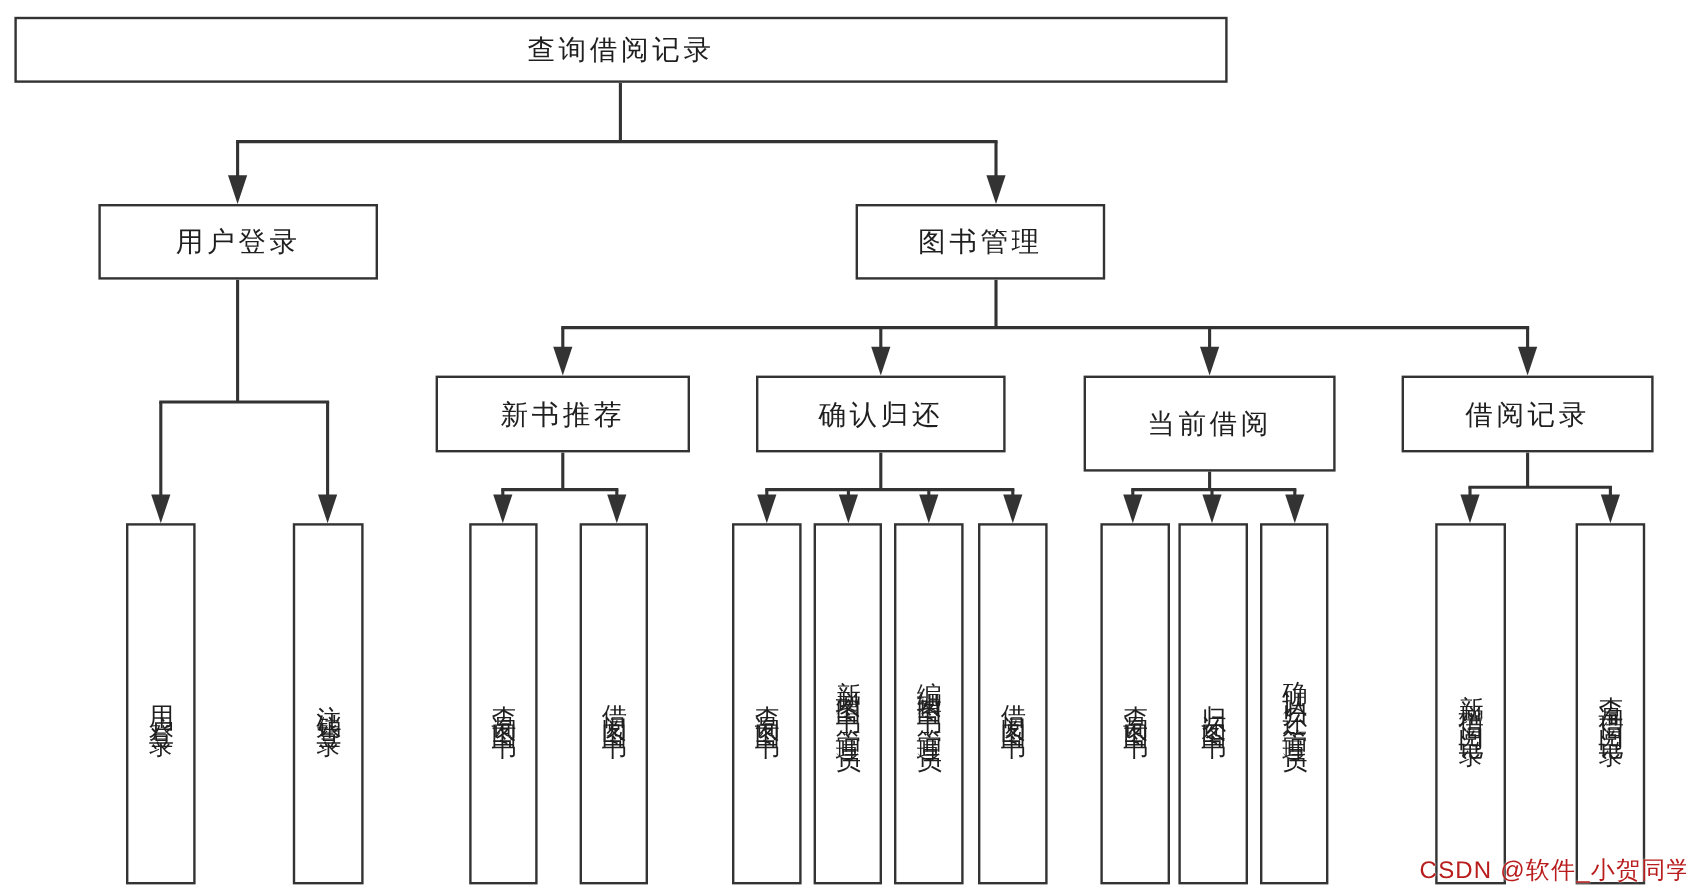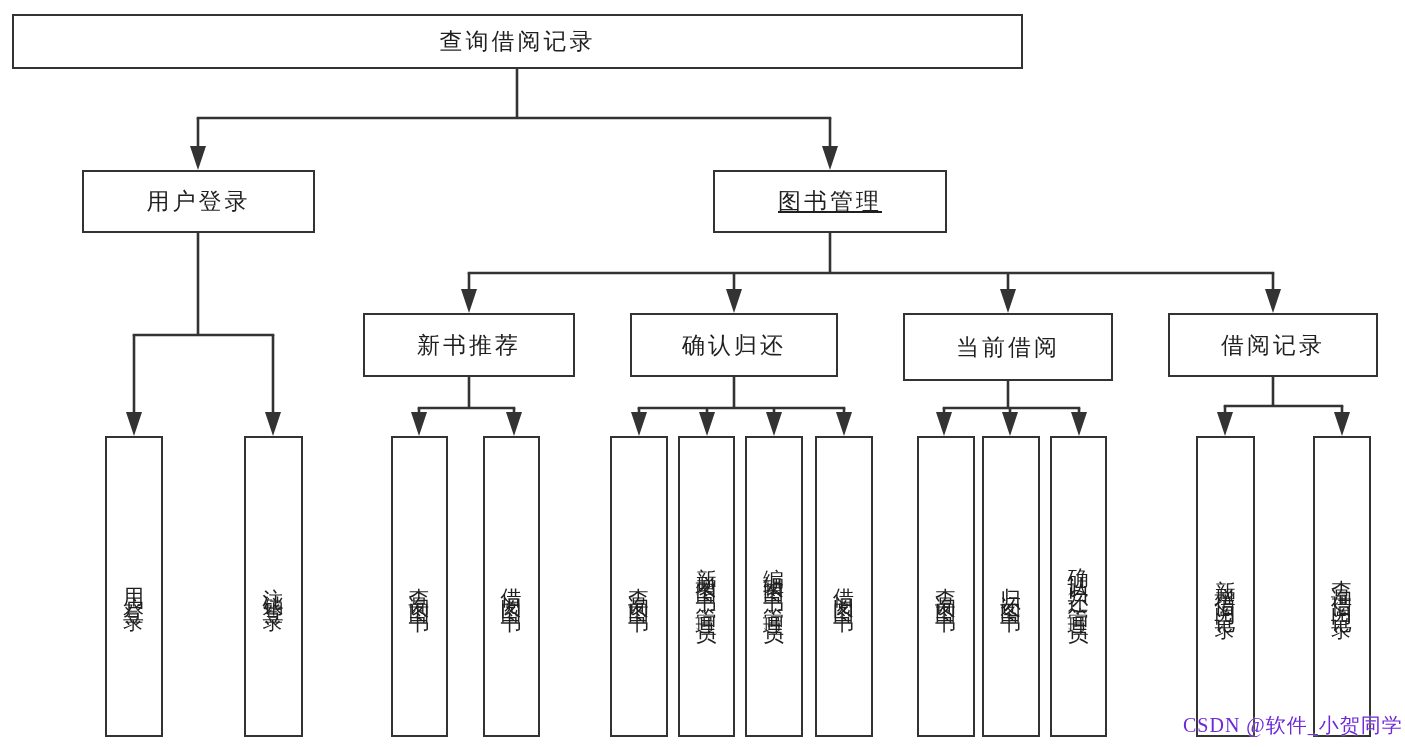--- a/index.html
+++ b/index.html
@@ -44,25 +44,24 @@
     font-size: 21px;
     letter-spacing: 8px;
     line-height: 1;
   }
   .watermark {
     position: absolute;
     left: 1183px;
     top: 712px;
     width: 222px;
     font-size: 20px;
-    color: #6d28d9;
+    color: #b91c1c;
     white-space: nowrap;
     letter-spacing: 1px;
     text-shadow: 0 0 2px #ffffff;
-    font-family: Liberation Serif, serif;
   }
 </style>
 </head>
 <body>
 
 <div class="canvas">
   <svg class="connectors" id="connectors" viewBox="0 0 1405 747" xmlns="http://www.w3.org/2000/svg">
       <line x1="517" y1="69" x2="517" y2="118" stroke="#333333" stroke-width="2.6"></line>
       <line x1="196.7" y1="118" x2="831.3" y2="118" stroke="#333333" stroke-width="2.6"></line>
       <line x1="198" y1="118" x2="198" y2="152" stroke="#333333" stroke-width="2.6"></line>
@@ -116,36 +115,36 @@
       <line x1="1342" y1="406" x2="1342" y2="418" stroke="#333333" stroke-width="2.6"></line>
       <polygon points="1334,412 1350,412 1342,436" fill="#333333"></polygon>
     </svg>
   <div id="nodes">
       <div class="node h" style="left: 12px; top: 14px; width: 1011px; height: 55px;">
         <span>查询借阅记录</span>
       </div>
       <div class="node h" style="left: 82px; top: 170px; width: 233px; height: 63px;">
         <span>用户登录</span>
       </div>
-      <div class="node h" style="left: 713px; top: 170px; width: 234px; height: 63px; text-decoration: underline;">
+      <div class="node h" style="left: 713px; top: 170px; width: 208px; height: 63px;">
         <span>图书管理</span>
       </div>
       <div class="node v" style="left: 105px; top: 436px; width: 58px; height: 301px;">
         <span>用户登录</span>
       </div>
       <div class="node v" style="left: 244px; top: 436px; width: 59px; height: 301px;">
         <span>注销登录</span>
       </div>
       <div class="node h" style="left: 363px; top: 313px; width: 212px; height: 64px; justify-content: center;">
         <span>新书推荐</span>
       </div>
       <div class="node h" style="left: 630px; top: 313px; width: 208px; height: 64px;">
         <span>确认归还</span>
       </div>
-      <div class="node h" style="left: 903px; top: 313px; width: 210px; height: 68px;">
+      <div class="node h" style="left: 903px; top: 313px; width: 210px; height: 80px;">
         <span>当前借阅</span>
       </div>
       <div class="node h" style="left: 1168px; top: 313px; width: 210px; height: 64px;">
         <span>借阅记录</span>
       </div>
       <div class="node v" style="left: 391px; top: 436px; width: 57px; height: 301px;">
         <span>查询图书</span>
       </div>
       <div class="node v" style="left: 483px; top: 436px; width: 57px; height: 301px;">
         <span>借阅图书</span>

